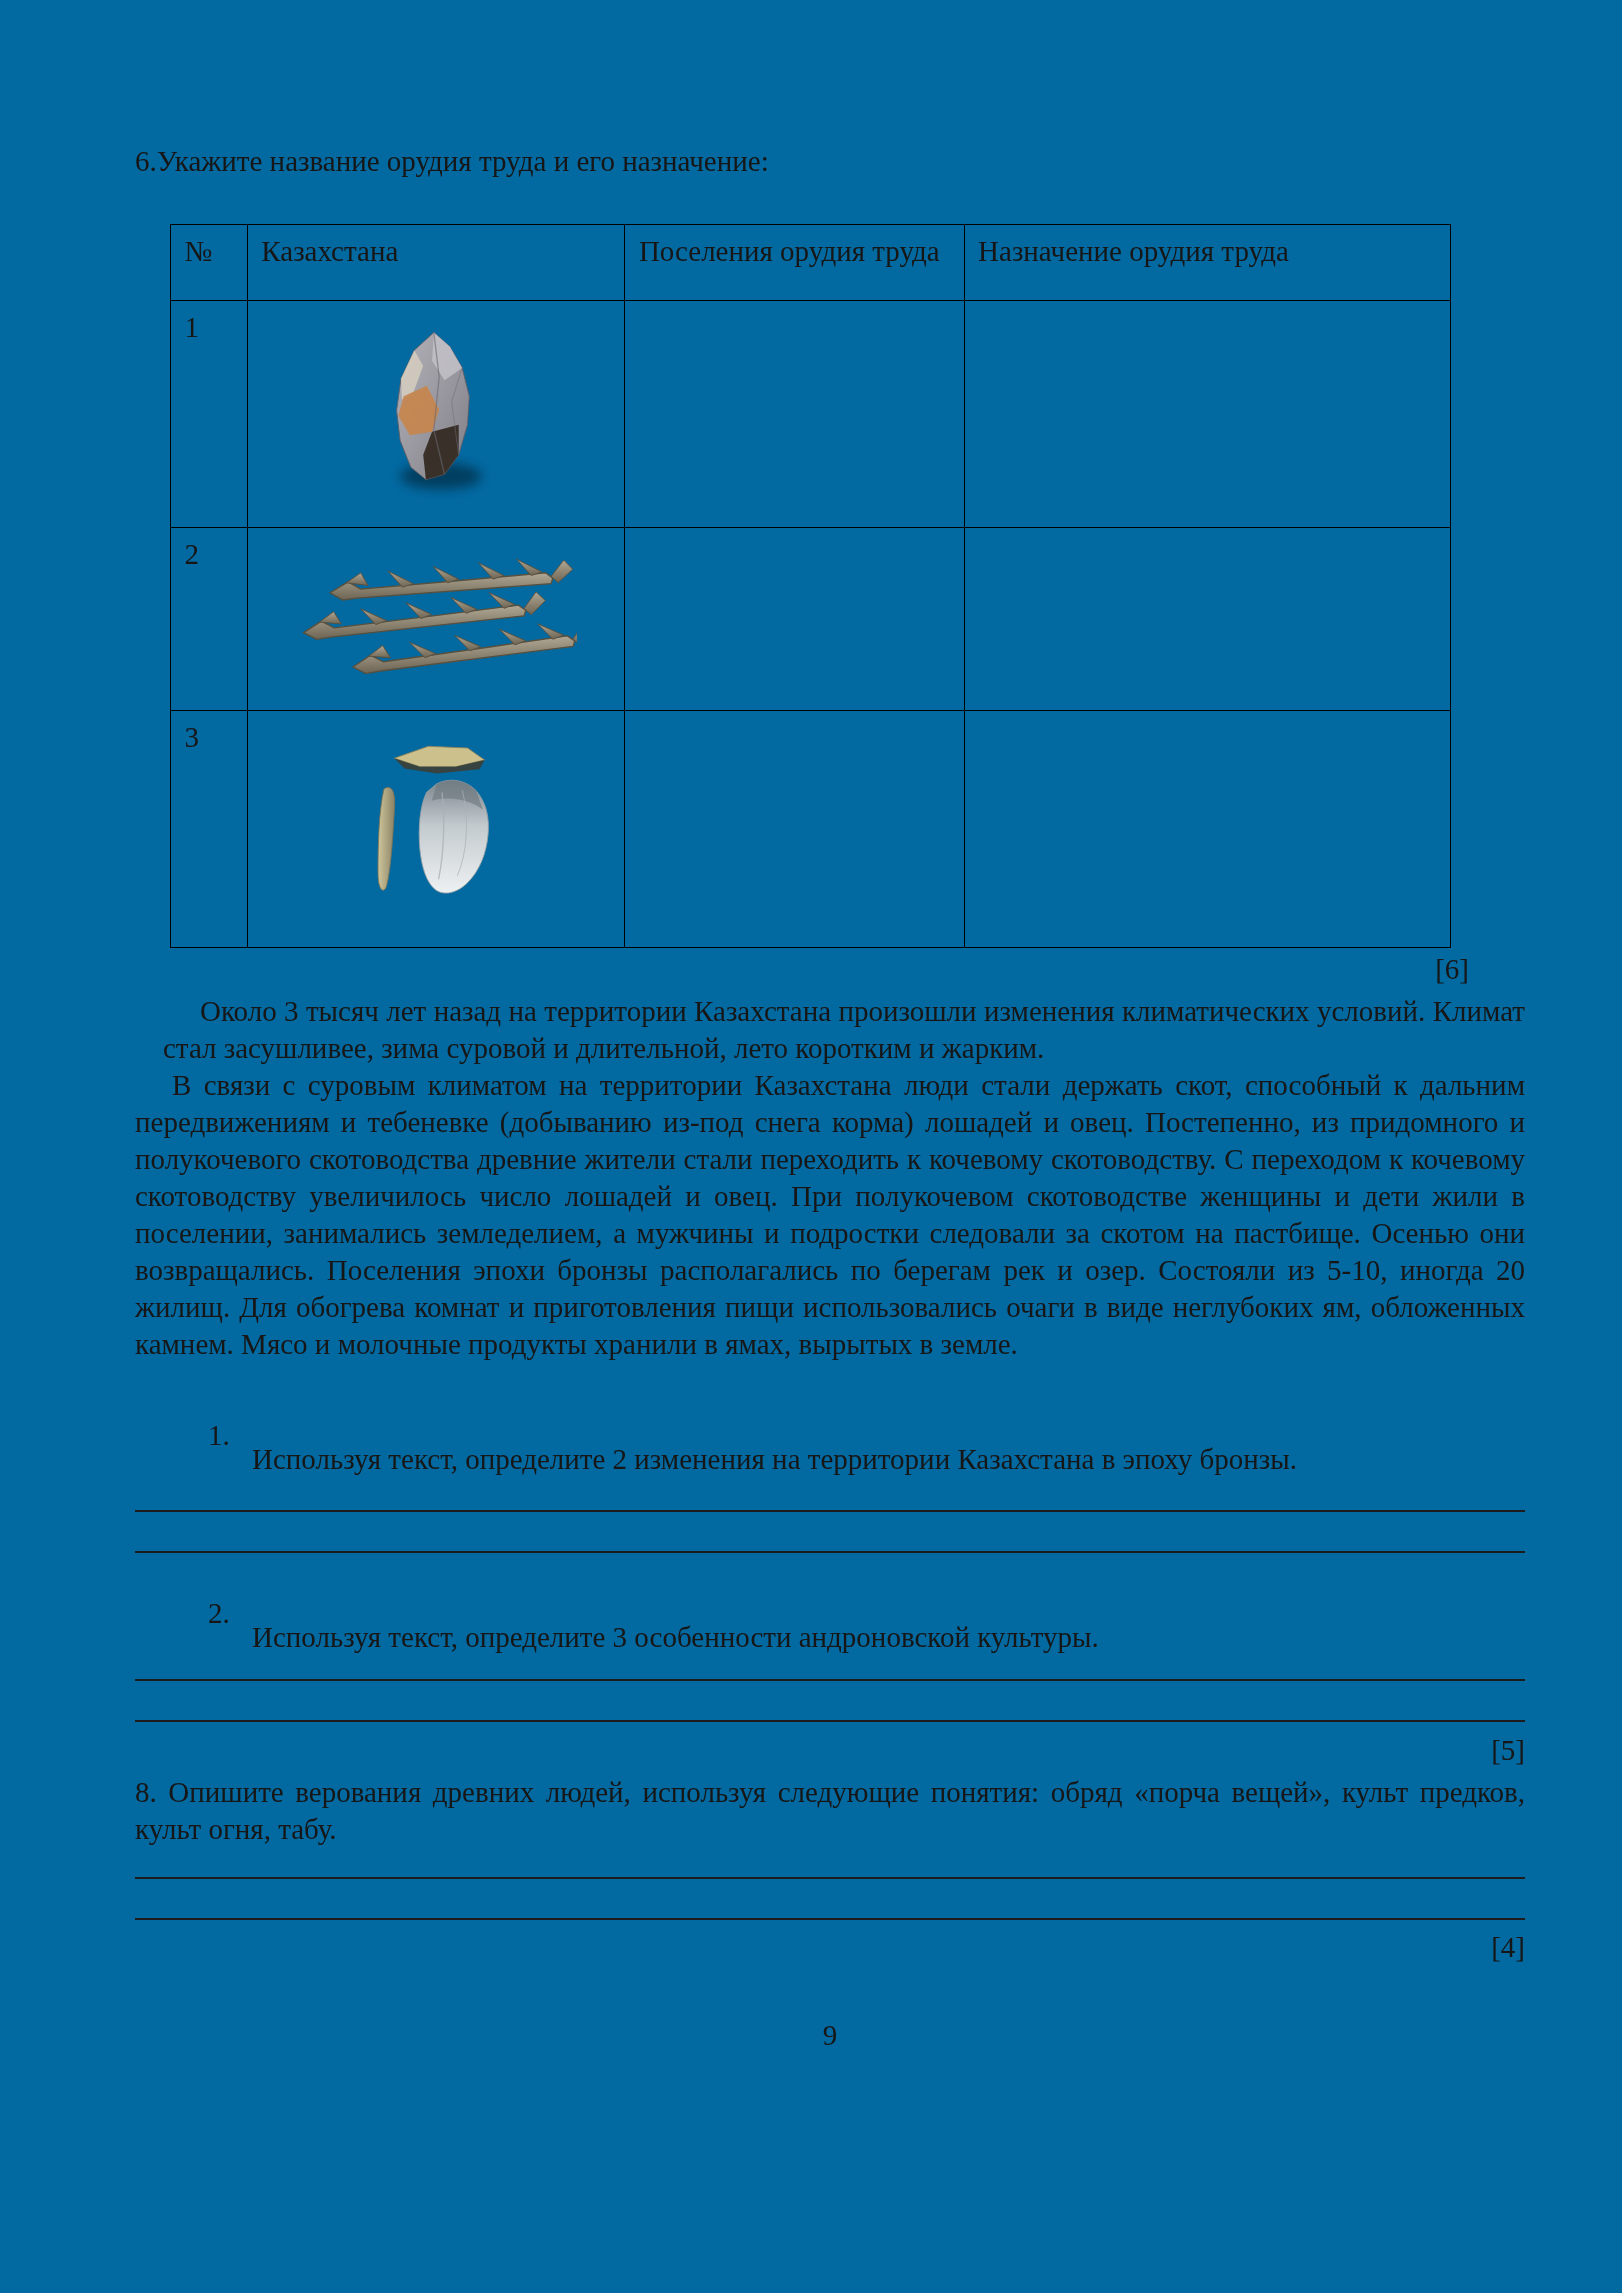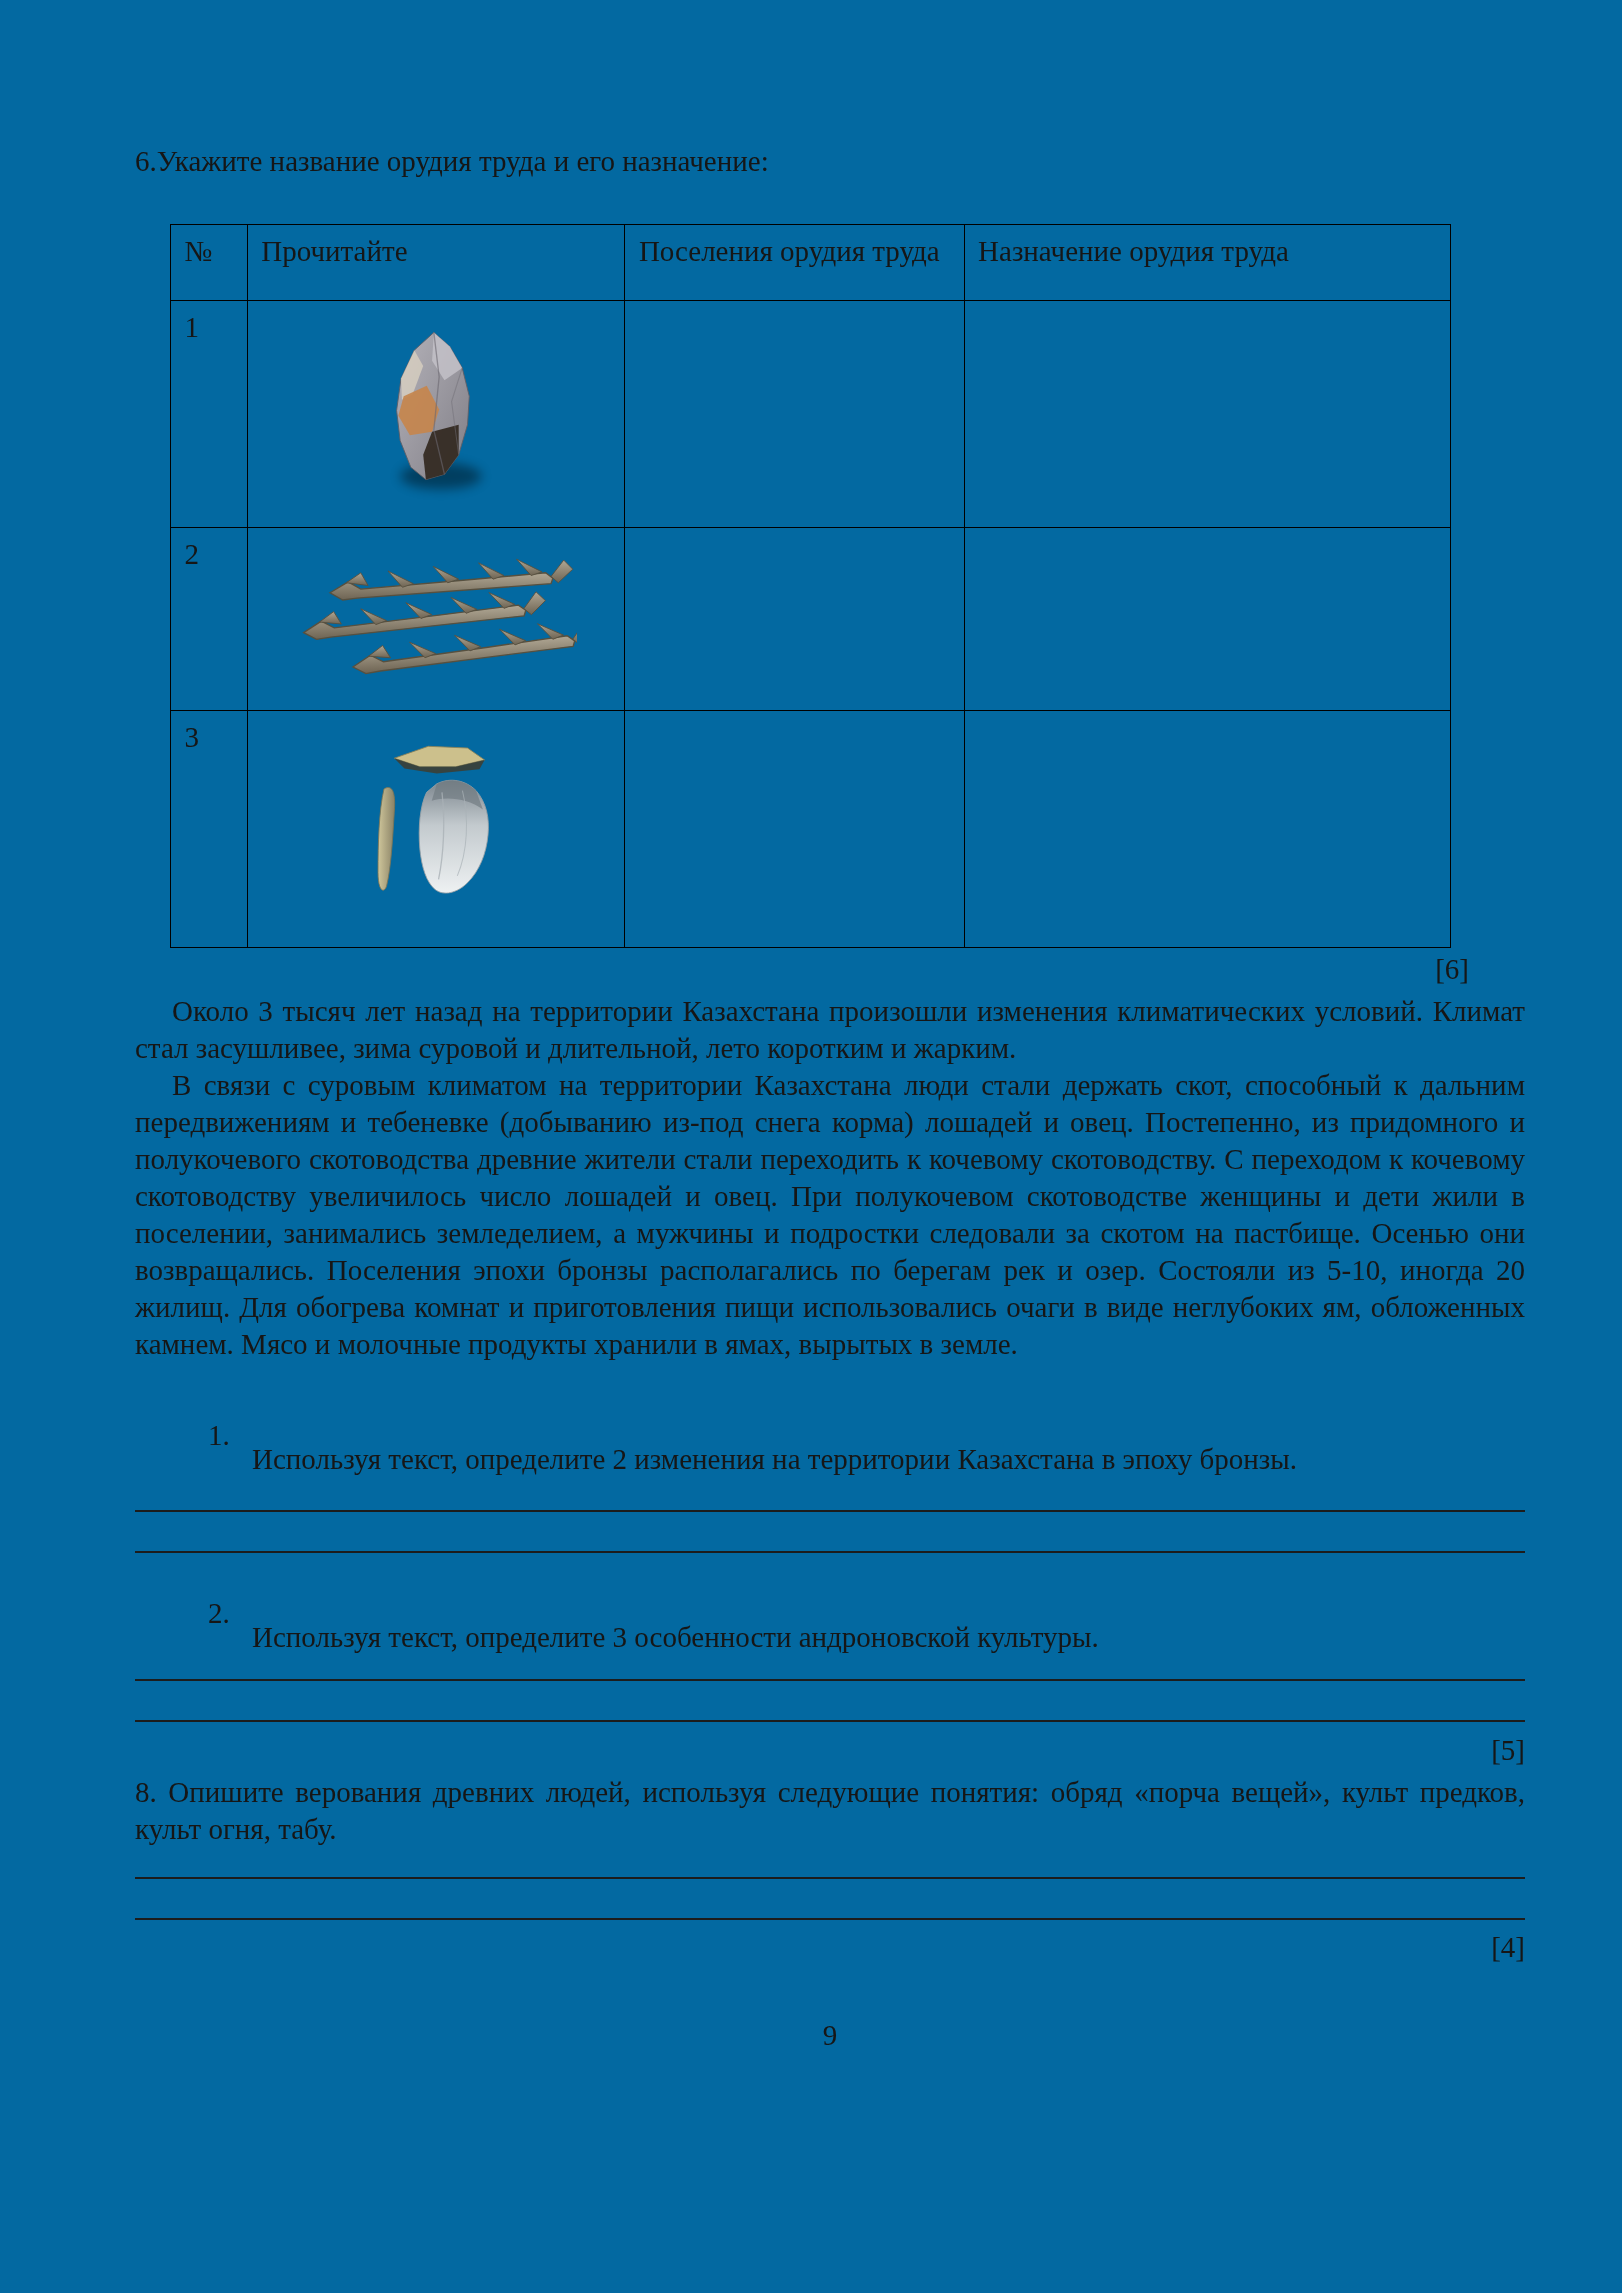--- a/index.html
+++ b/index.html
@@ -46,21 +46,21 @@
 
   .pts { text-align: right; margin-top: 3.9px; line-height: 35px; }
   .pts.p6 { padding-right: 56px; }
   .pts.p5 { margin-top: 11.6px; }
   .pts.p4 { margin-top: 9.7px; }
 
   .q7-head { margin-top: 7.7px; }
   .q7-head b { margin-right: 8.7px; }
 
   .para { margin: 0; text-align: justify; text-indent: 37px; }
-  .para.first { margin-top: 5.8px; }
+  .para.first { margin-top: 5.8px; margin-left: 28px; }
 
   .sub-item { display: flex; margin: 0 0 0 73px; width: 1317px; box-sizing: border-box; }
   .sub-item.s1 { margin-top: 54px; }
   .sub-item.s2 { margin-top: 42px; }
   .sub-num { flex: none; width: 44px; }
   .sub-text { flex: 1; text-align: justify; margin-top: 24px; }
 
   .ans-line { height: 0; border-top: 2.9px solid #1c1c1c; width: 1390px; }
   .ans-line.g30 { margin-top: 32px; }
   .ans-line.g40 { margin-top: 39px; }
@@ -84,21 +84,21 @@
     <table class="tools">
       <colgroup>
           <col class="c1">
           <col class="c2">
           <col class="c3">
           <col class="c4">
         </colgroup>
       <tbody>
           <tr class="hdr">
         <th>№</th>
-        <th>Прочитайте</th>
+        <th>Казахстана</th>
         <th>Поселения орудия труда</th>
         <th>Назначение орудия труда</th>
       </tr>
 
       <tr class="r1">
         <td>1</td>
         <td class="illu">
           <svg width="133" height="178" viewBox="0 0 150 200">
             <defs>
               <linearGradient id="axg" x1="0" y1="0" x2="1" y2="1">

